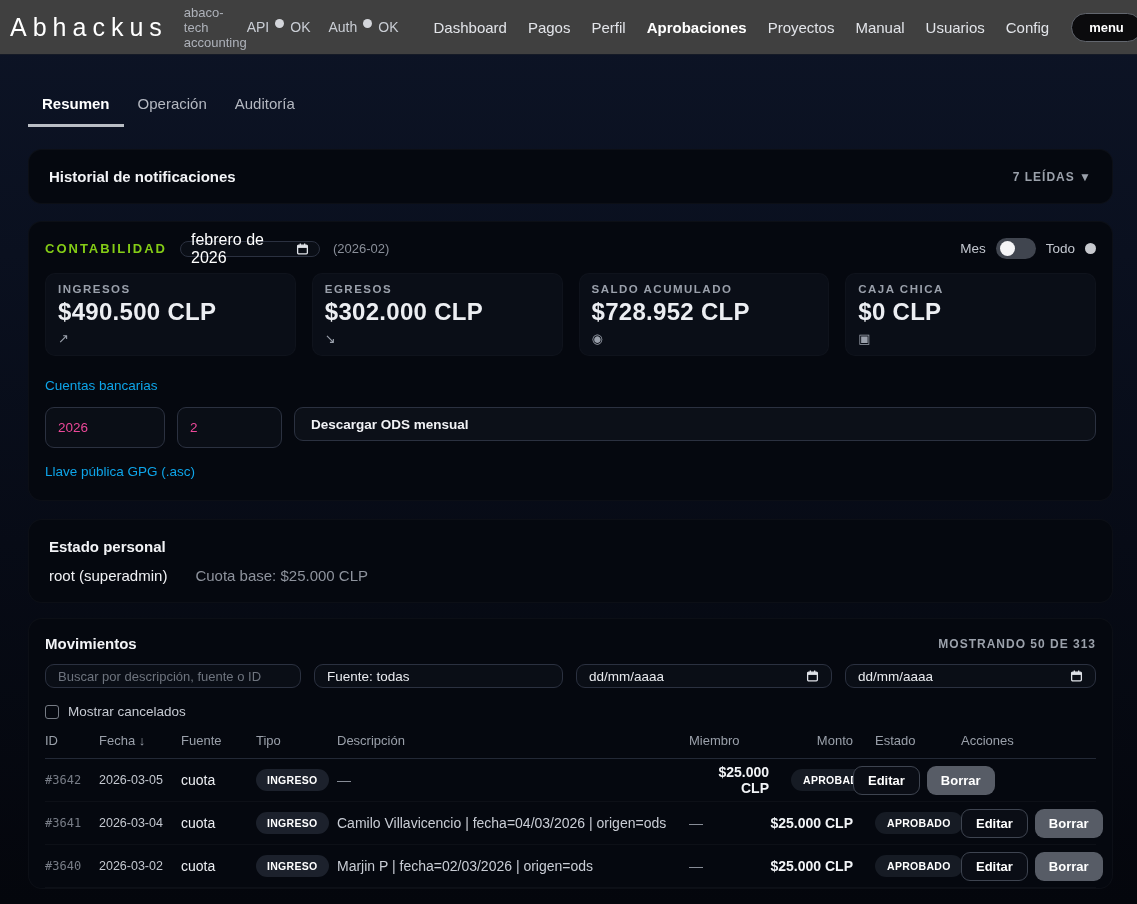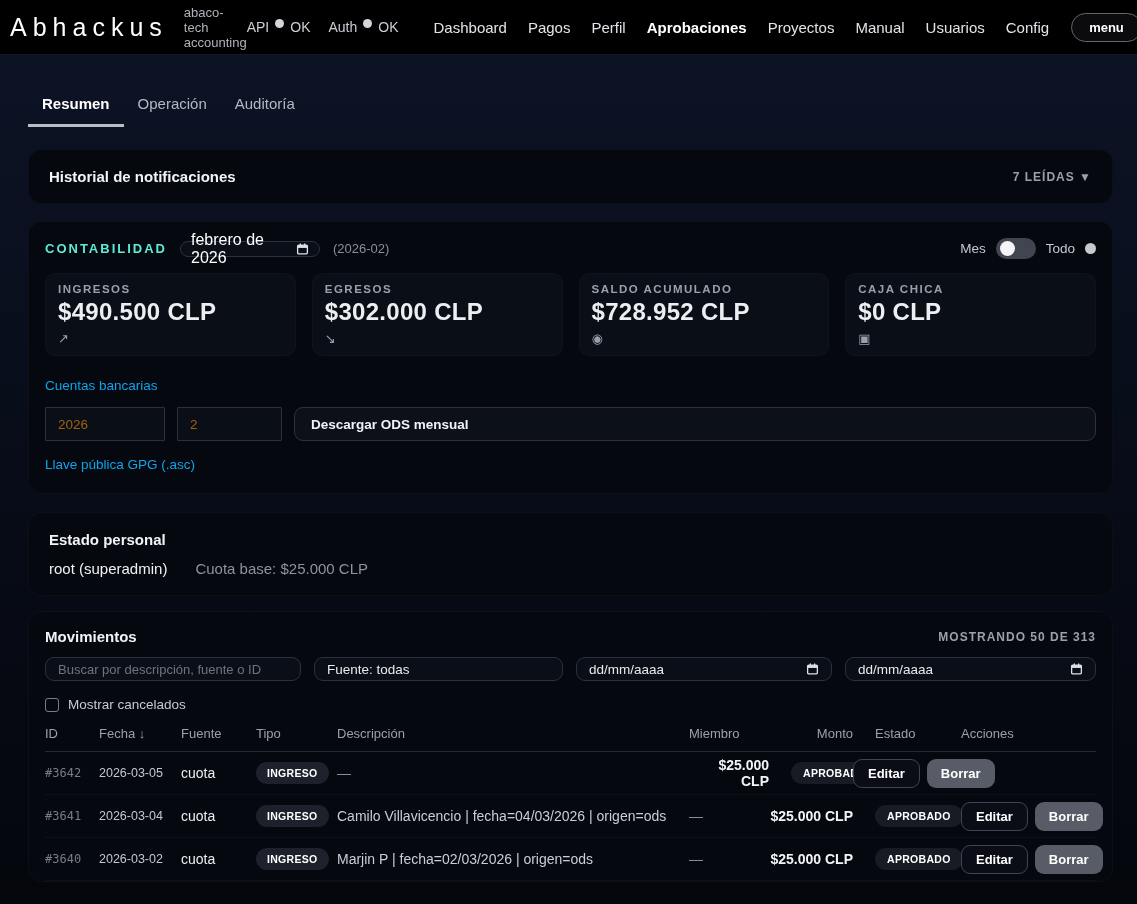--- a/index.html
+++ b/index.html
@@ -3,21 +3,21 @@
 <meta charset="utf-8">
 <style>
   * { margin:0; padding:0; box-sizing:border-box; }
   html,body { width:1137px; height:904px; overflow:hidden; }
   body {
     font-family:"Liberation Sans","DejaVu Sans",sans-serif;
     background:linear-gradient(180deg,#0d1426 0%,#0a101f 28%,#070b16 60%,#04060c 100%);
     color:#e8eaee;
   }
   
-  .app-header{height:55px;display:flex;align-items:center;background:#000000;
+  .app-header{height:55px;display:flex;align-items:center;background:#404040;
     border-bottom:1px solid #151a26;padding:0 10px;}
   .logo{font-size:25px;letter-spacing:6px;color:#ffffff;font-weight:400;white-space:nowrap;}
   .subtitle{margin-left:16px;font-size:13px;color:#aeb2ba;}
   .status-group{margin-left:auto;display:flex;align-items:center;gap:18px;}
   .status-item{display:flex;align-items:flex-start;gap:6px;font-size:14px;color:#c9cdd4;}
   .dot{width:9px;height:9px;border-radius:50%;background:#d4d6db;display:inline-block;}
   .top-nav{display:flex;align-items:center;margin-left:14px;}
   .top-nav a{color:#e2e4e9;font-size:15px;text-decoration:none;margin-left:21px;cursor:pointer;}
   .top-nav a.active{font-weight:700;color:#ffffff;}
   .menu-btn{margin-left:22px;margin-right:6px;padding:6px 17px;border:1px solid #62666e;
@@ -29,40 +29,40 @@
   .tab{padding:0 14px 12px;font-size:15px;color:#b4b8c1;cursor:pointer;}
   .tab.active{color:#fff;font-weight:700;border-bottom:3px solid #b9bdc4;}
   .panel{background:#05080f;border:1px solid rgba(255,255,255,0.03);border-radius:14px;}
   
   .notif{margin-top:22px;padding:18px 20px;display:flex;justify-content:space-between;align-items:center;}
   .panel-title{font-size:15px;font-weight:700;color:#f2f3f6;}
   .muted-caps{font-size:12px;font-weight:600;color:#9ba1ab;letter-spacing:1px;cursor:pointer;}
   
   .conta{margin-top:17px;padding:16px 16px 20px;}
   .conta-top{display:flex;align-items:center;gap:13px;}
-  .section-label{font-size:13px;font-weight:600;color:#5eead4;letter-spacing:2px;}
+  .section-label{font-size:13px;font-weight:600;color:#84cc16;letter-spacing:2px;}
   .month-input{width:140px;height:16px;border:1px solid #2b3140;border-radius:8px;background:#0a0e16;
     display:flex;align-items:center;justify-content:space-between;padding:0 10px;font-size:16px;
     color:#fff;cursor:pointer;}
   .period{font-size:13px;color:#8a8f99;}
   .toggle-zone{margin-left:auto;display:flex;align-items:center;gap:10px;}
   .toggle-label{font-size:13.5px;color:#c4c8d0;}
   .switch{width:40px;height:21px;border-radius:999px;background:#40454f;position:relative;cursor:pointer;}
   .knob{width:15px;height:15px;border-radius:50%;background:#f5f5f7;position:absolute;top:3px;left:4px;}
   .radio-dot{width:11px;height:11px;border-radius:50%;background:#c7c9ce;cursor:pointer;}
   .stats{margin-top:14px;display:grid;grid-template-columns:repeat(4,1fr);gap:16px;}
   .stat-card{background:#0a0e17;border:1px solid rgba(255,255,255,0.025);border-radius:10px;padding:9px 12px;}
   .stat-label{font-size:11.5px;font-weight:600;color:#9aa0ab;letter-spacing:1.5px;}
   .stat-value{margin-top:3px;font-size:24px;font-weight:700;color:#eceef2;letter-spacing:0.3px;}
   .stat-icon{margin-top:5px;font-size:13px;color:#9aa0ab;}
   .inline-link{display:inline-block;font-size:13.5px;color:#0ea5e9;text-decoration:none;cursor:pointer;}
   .lnk-cuentas{margin-top:22px;}
   .lnk-gpg{margin-top:16px;}
   .io-row{margin-top:13px;display:flex;gap:12px;}
-  .txt-input{height:34px;background:#0a0e16;border:1px solid #2b3140;border-radius:1px;color:#a16207;
+  .txt-input{height:41px;background:#0a0e16;border:1px solid #2b3140;border-radius:9px;color:#ec4899;
     font-size:13.5px;padding:0 12px;font-family:inherit;}
   .w-year{width:120px;} .w-mnum{width:105px;}
   .btn-ods{flex:1;height:34px;text-align:left;padding:0 16px;font-size:13.5px;font-weight:700;
     color:#f1f2f5;background:#0c1018;border:1px solid #2b3140;border-radius:9px;font-family:inherit;cursor:pointer;}
   
   .estado{margin-top:18px;padding:18px 20px;}
   .estado-row{margin-top:12px;display:flex;align-items:baseline;gap:28px;}
   .estado-user{font-size:15px;color:#f0f1f4;}
   .estado-cuota{font-size:15px;color:#8e939d;}
   

